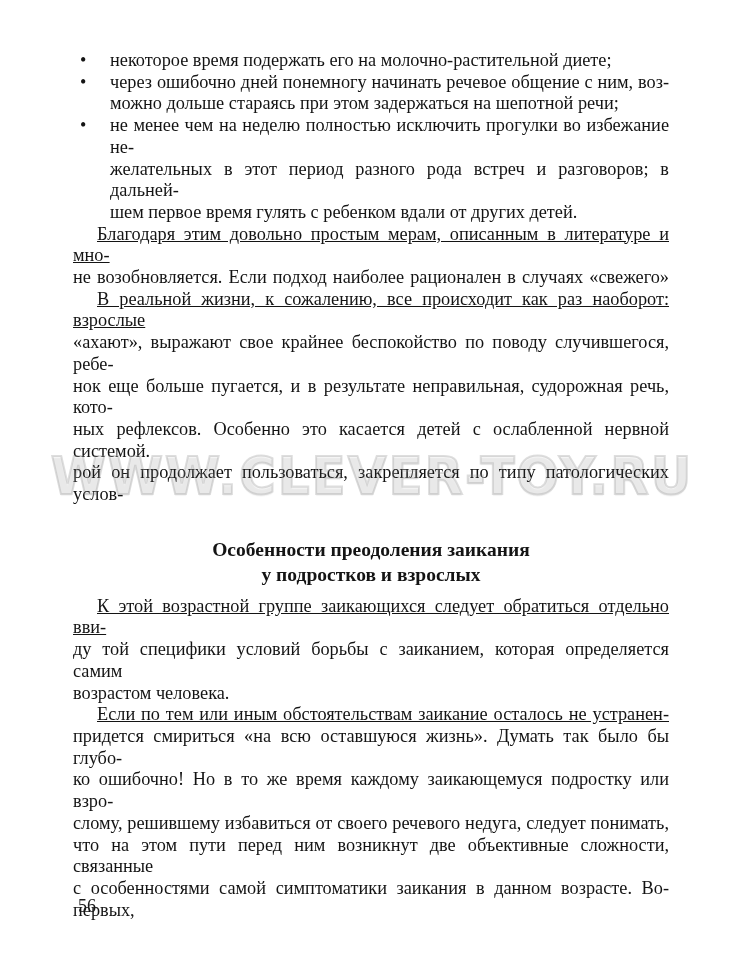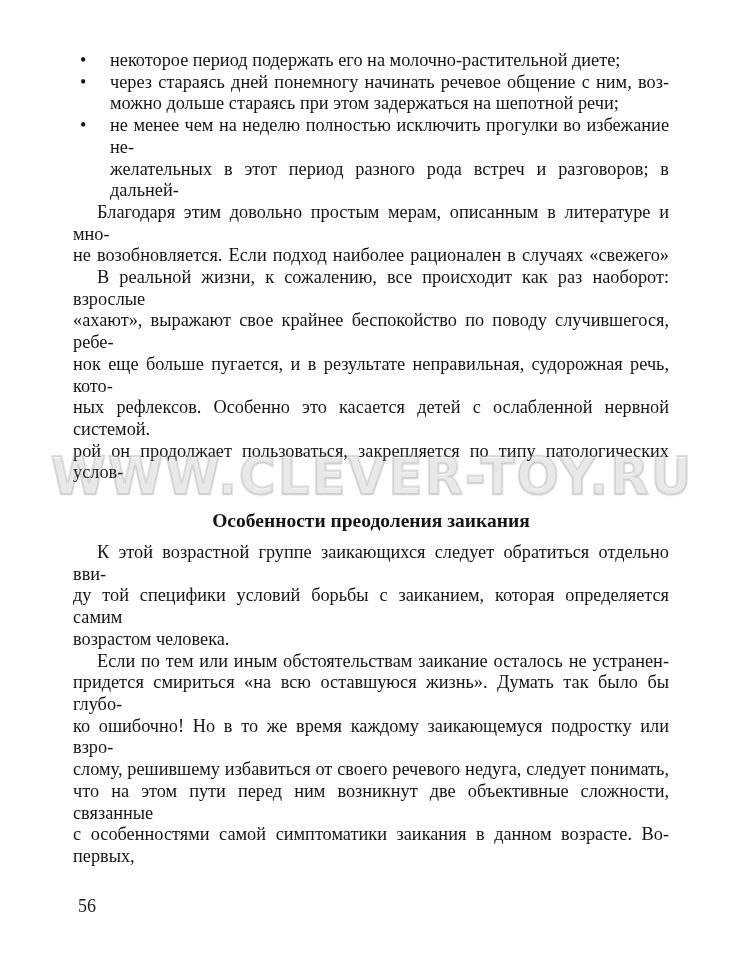--- a/index.html
+++ b/index.html
@@ -19,31 +19,31 @@
     width: 596px;
     font-size: 18.3px;
     line-height: 21.7px;
   }
 
   .line {
     text-align: justify;
     text-align-last: justify;
   }
   .line.last { text-align-last: left; }
-  .line.first-indent { text-indent: 24px; }
+  .line.first-indent { text-indent: 24px; text-decoration: underline; }
 
   
   .bullet-item { position: relative; padding-left: 37px; }
   .bullet-item .marker {
     position: absolute; left: 7px; top: 0;
     font-size: 18px;
   }
 
   .section-heading {
-    margin: 24px 0 9px 0;
+    margin: 31px 0 9px 0;
     font-weight: bold;
     font-size: 19.5px;
     line-height: 25px;
     text-align: center;
   }
   .section-heading .hline { display: block; }
 
   .watermark {
     position: absolute;
     left: 28px; top: 447px; width: 688px;
@@ -72,48 +72,50 @@
 <body>
 
 <div class="sheet">
 
   <div class="watermark">WWW.CLEVER-TOY.RU</div>
 
   <main class="content">
 
     <div class="bullet-item">
       <span class="marker">•</span>
-      <div class="line last">некоторое период подержать его на молочно-растительной диете;</div>
+      <div class="line last">некоторое время подержать его на молочно-растительной диете;</div>
     </div>
     <div class="bullet-item">
       <span class="marker">•</span>
-      <div class="line">через стараясь дней понемногу начинать речевое общение с ним, воз-</div>
+      <div class="line">через ошибочно дней понемногу начинать речевое общение с ним, воз-</div>
       <div class="line last">можно дольше стараясь при этом задержаться на шепотной речи;</div>
     </div>
     <div class="bullet-item">
       <span class="marker">•</span>
       <div class="line">не менее чем на неделю полностью исключить прогулки во избежание не-</div>
       <div class="line">желательных в этот период разного рода встреч и разговоров; в дальней-</div>
+      <div class="line last">шем первое время гулять с ребенком вдали от других детей.</div>
     </div>
 
     <div class="para">
       <div class="line first-indent">Благодаря этим довольно простым мерам, описанным в литературе и мно-</div>
       <div class="line">не возобновляется. Если подход наиболее рационален в случаях «свежего»</div>
     </div>
 
     <div class="para">
       <div class="line first-indent">В реальной жизни, к сожалению, все происходит как раз наоборот: взрослые</div>
       <div class="line">«ахают», выражают свое крайнее беспокойство по поводу случившегося, ребе-</div>
       <div class="line">нок еще больше пугается, и в результате неправильная, судорожная речь, кото-</div>
       <div class="line last">ных рефлексов. Особенно это касается детей с ослабленной нервной системой.</div>
       <div class="line">рой он продолжает пользоваться, закрепляется по типу патологических услов-</div>
     </div>
 
     <h2 class="section-heading">
       <span class="hline">Особенности преодоления заикания</span>
+      <span class="hline">у подростков и взрослых</span>
     </h2>
 
     <div class="para">
       <div class="line first-indent">К этой возрастной группе заикающихся следует обратиться отдельно вви-</div>
       <div class="line">ду той специфики условий борьбы с заиканием, которая определяется самим</div>
       <div class="line last">возрастом человека.</div>
     </div>
 
     <div class="para">
       <div class="line first-indent">Если по тем или иным обстоятельствам заикание осталось не устранен-</div>

